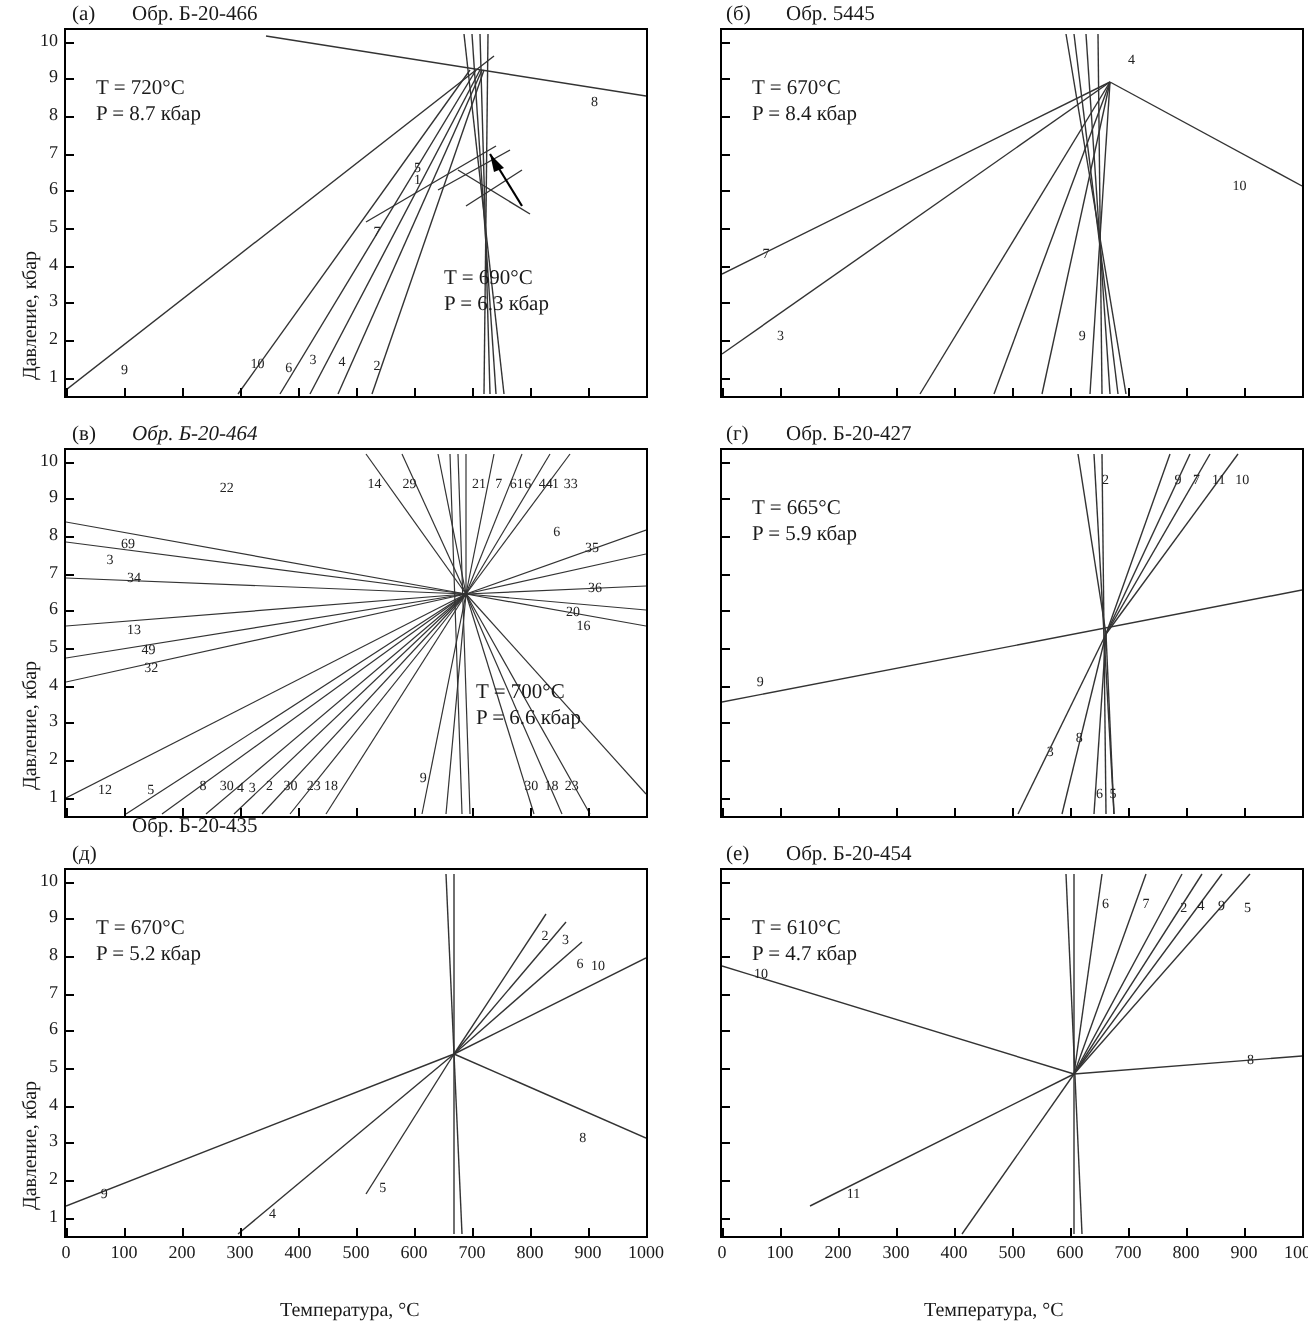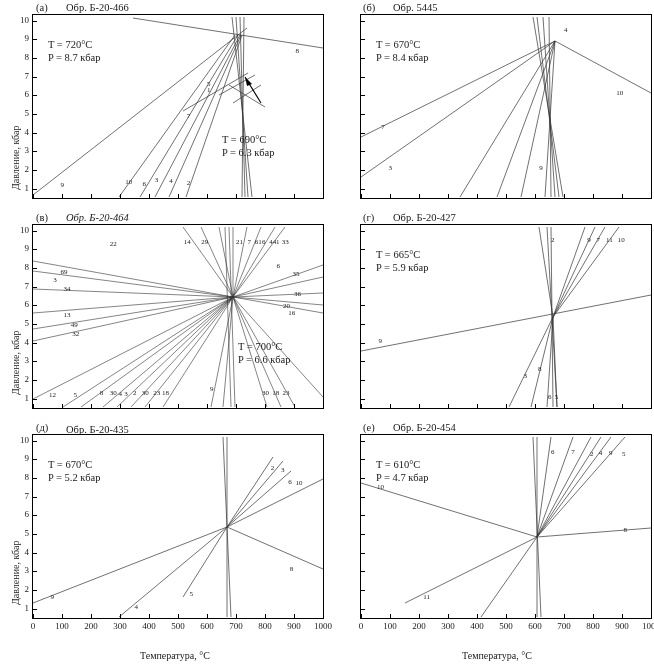--- a/index.html
+++ b/index.html
@@ -163,21 +163,21 @@
       </svg>
     </div>
     <div class="pt-cond" style="left:376px; top:248px;">
       <div>T = 665°C</div>
       <div>P = 5.9 кбар</div>
     </div>
   </div>
 
   <div class="panel">
     <div class="panel-title" style="left:36px; top:422px;">(д)</div>
-    <div class="panel-title" style="left:66px; top:408px;margin-top:16px;">Обр. Б-20-435</div>
+    <div class="panel-title" style="left:66px; top:408px;">Обр. Б-20-435</div>
     <div class="plotbox" id="box-d" style="left:32px; top:434px; width:292px; height:185px;">
       <svg width="290" height="183" viewBox="0 0 290 183">
         <g stroke="#333" stroke-width="0.7" fill="none">
           <line x1="194" y1="92" x2="240" y2="22"></line>
           <line x1="194" y1="92" x2="250" y2="26"></line>
           <line x1="194" y1="92" x2="258" y2="36"></line>
           <line x1="194" y1="92" x2="290" y2="44"></line>
           <line x1="194" y1="92" x2="290" y2="134"></line>
           <line x1="194" y1="92" x2="150" y2="162"></line>
           <line x1="194" y1="92" x2="86" y2="182"></line>

